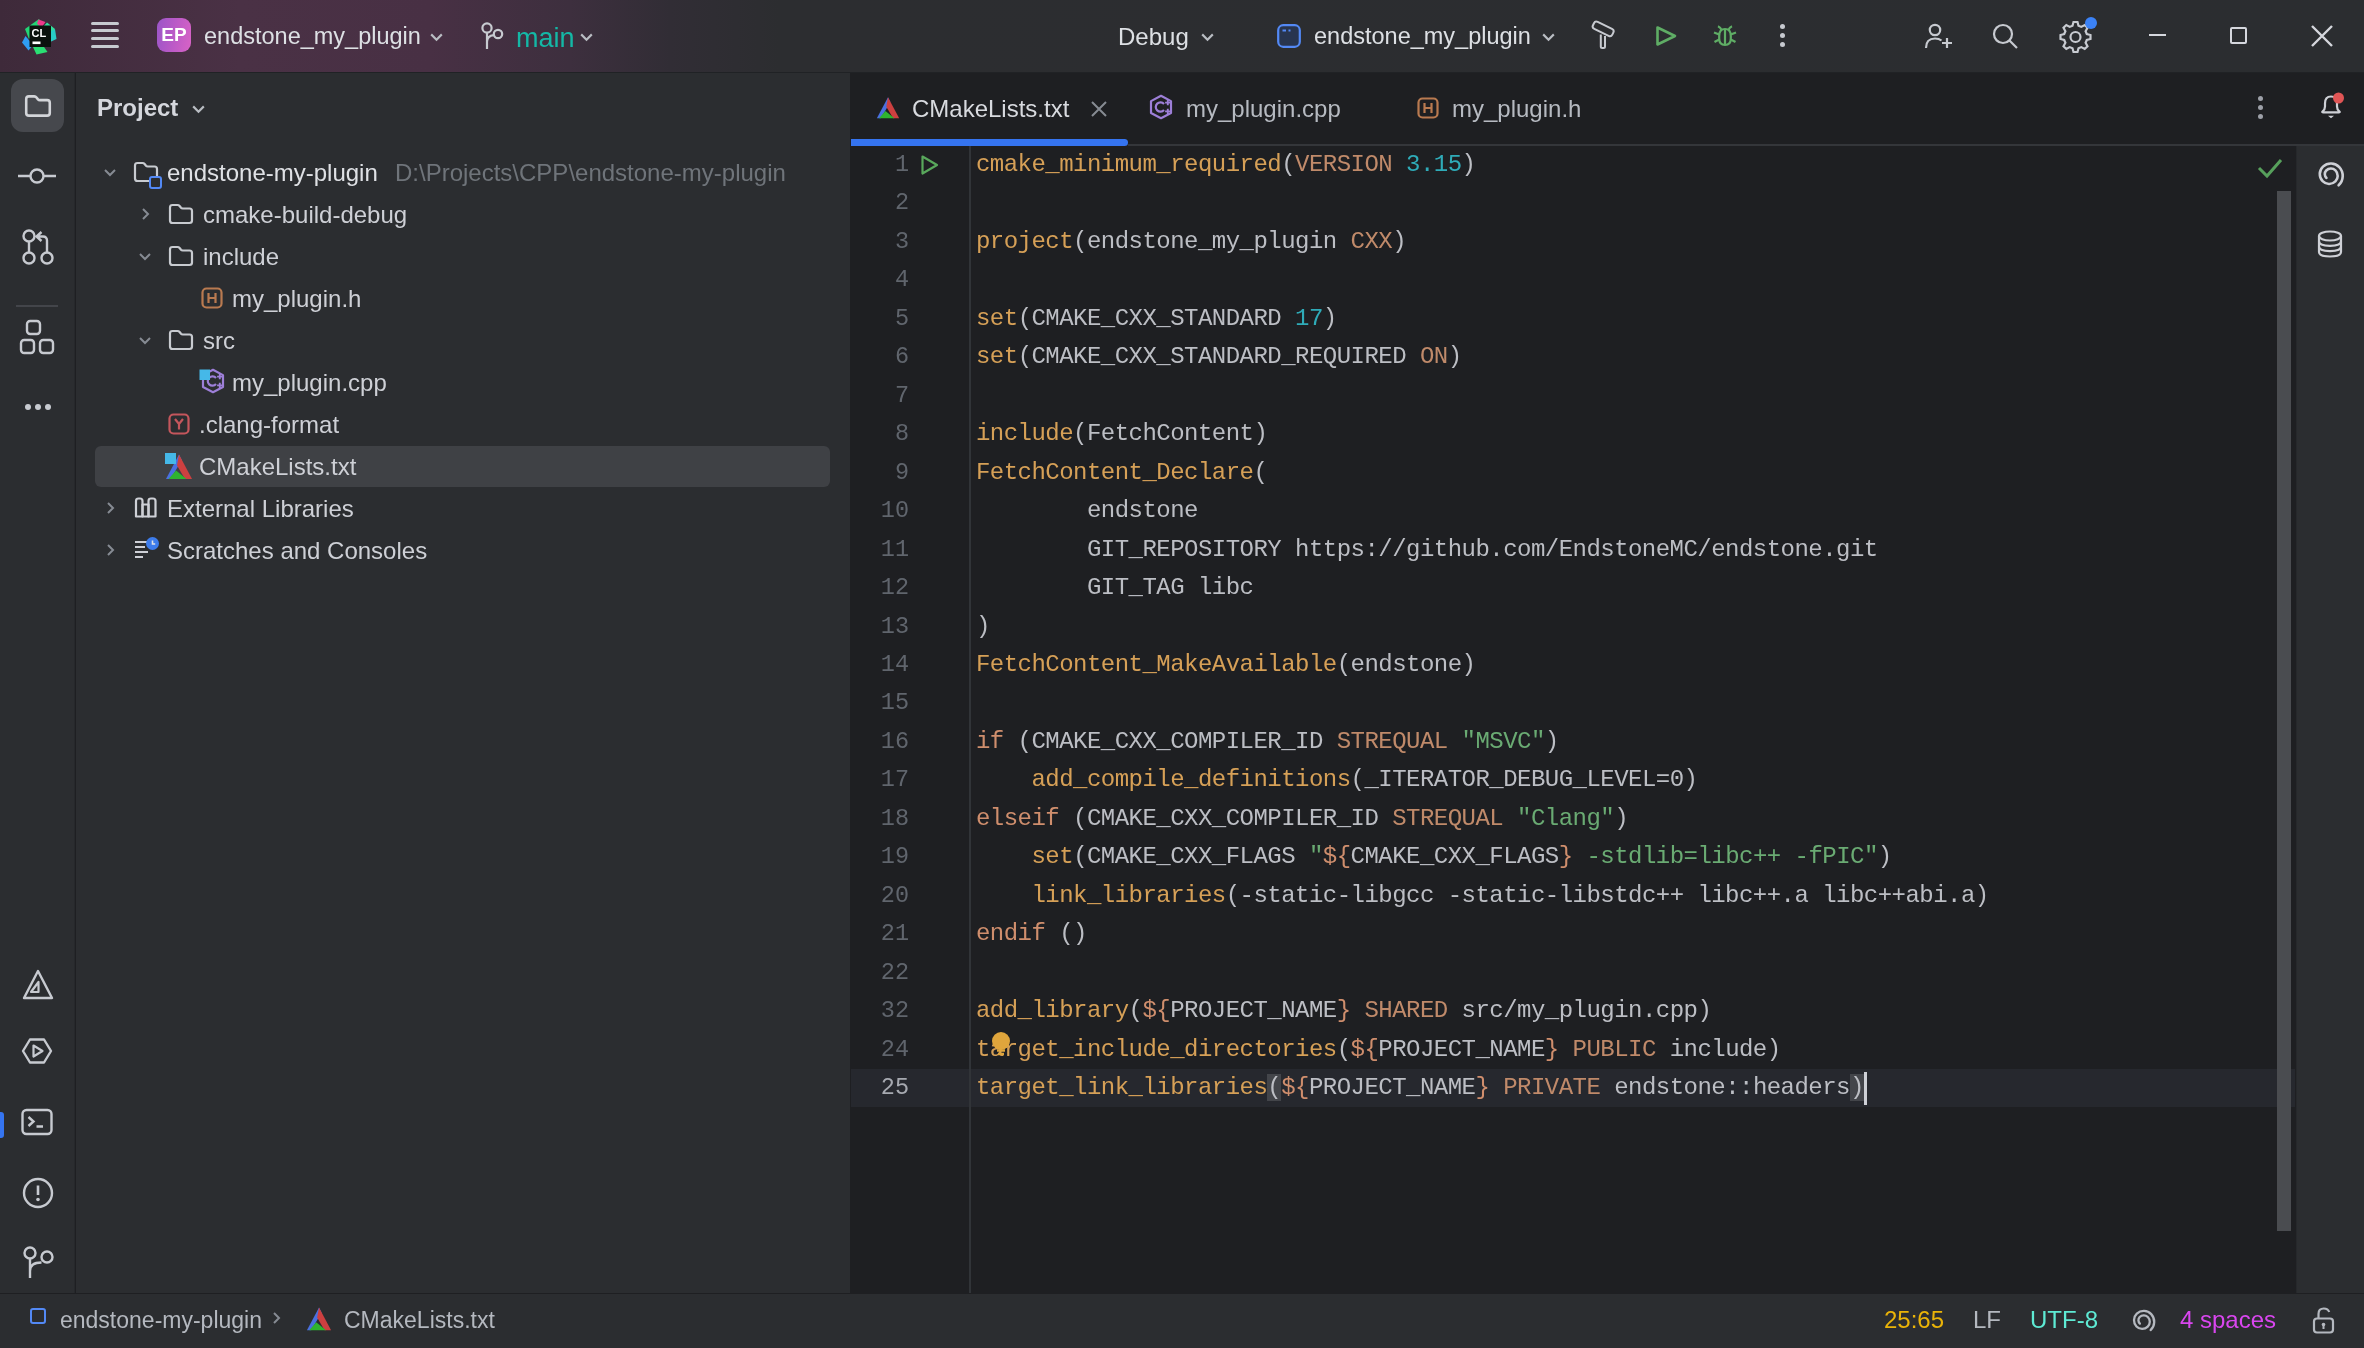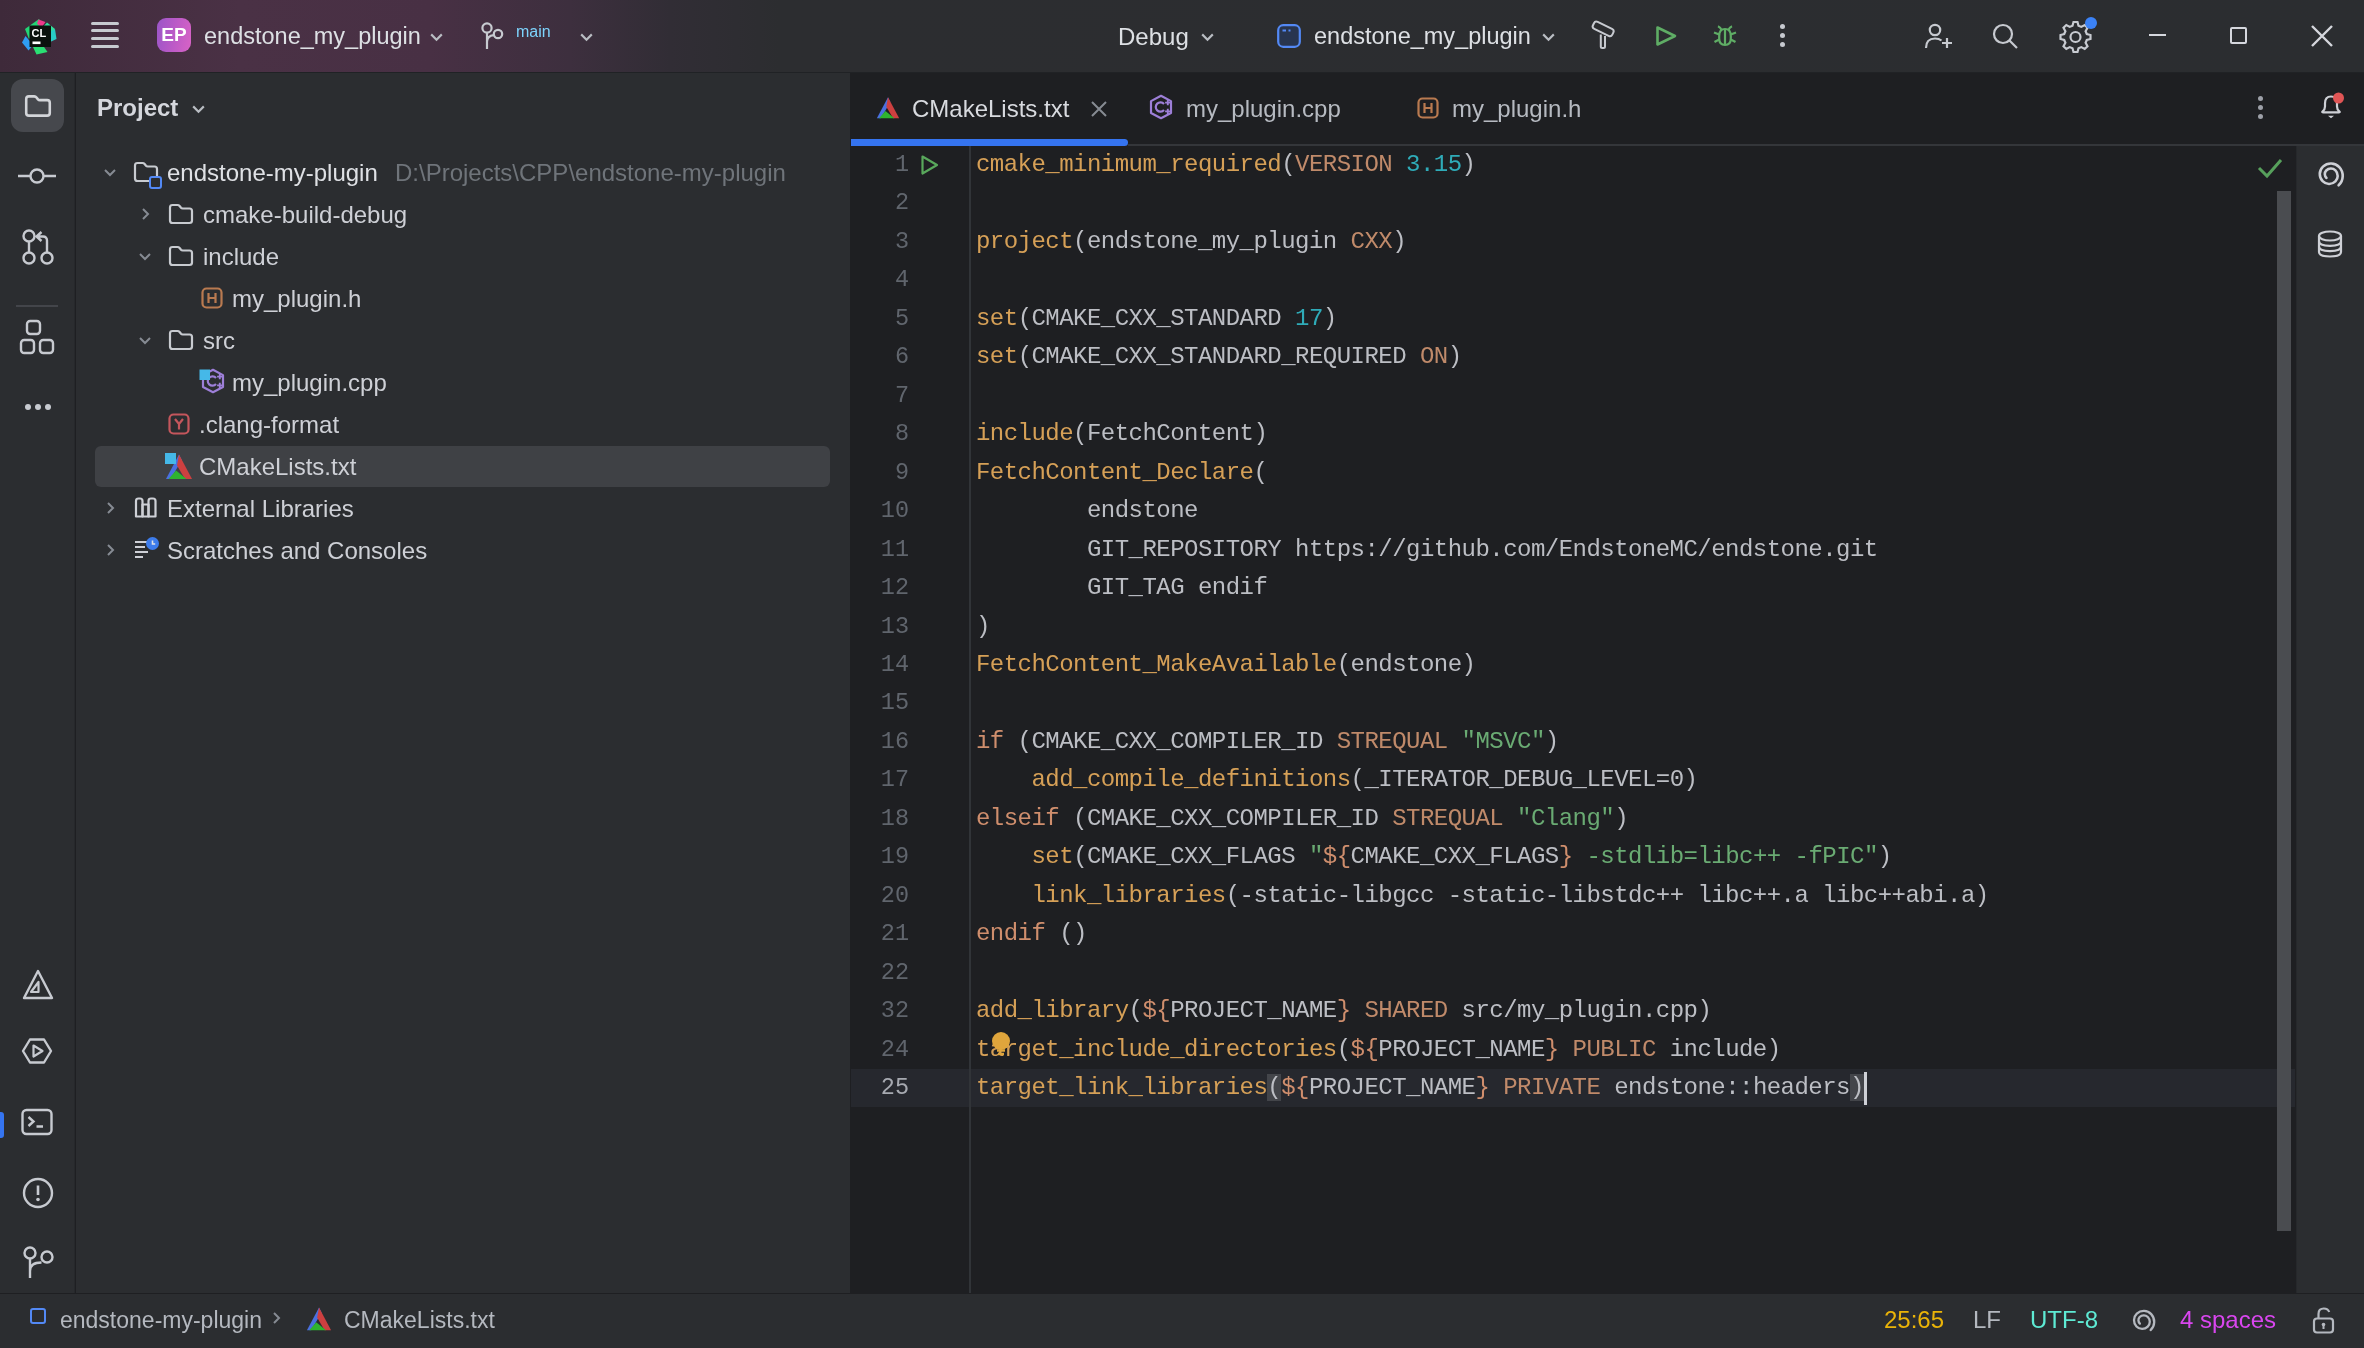--- a/index.html
+++ b/index.html
@@ -37,21 +37,21 @@
 <div class="abs" style="left:157px;top:18px;width:34px;height:34px;border-radius:9px;background:linear-gradient(100deg,#9a55c8 0%,#bb5ac7 50%,#d863c6 100%);color:#fff;font-size:19px;font-weight:bold;text-align:center;line-height:34px">EP</div>
 <div class="ui" style="left:204px;top:23px;font-size:23.5px;color:#dde0e4">endstone_my_plugin</div>
 <svg class="abs" style="left:428px;top:28px" width="17" height="17" viewBox="0 0 16 16" fill="none">
     <path d="M3 6 L8 11 L13 6" stroke="#b9bdc3" stroke-width="2"></path>
   </svg>
 <svg class="abs" style="left:478px;top:20px" width="30" height="32" viewBox="0 0 30 32" fill="none">
     <circle cx="9" cy="8" r="4.6" stroke="#c7cad0" stroke-width="2.2"></circle>
     <circle cx="20" cy="14" r="4.2" stroke="#c7cad0" stroke-width="2.2"></circle>
     <path d="M9 12.6 L9 29 M9 22 Q9 16 15.8 15.2" stroke="#c7cad0" stroke-width="2.2"></path>
   </svg>
-<div class="ui" style="left:516px;top:23px;font-size:16px;color:#7dd3fc">main</div>
+<div class="ui" style="left:516px;top:23px;font-size:27px;color:#14b8a6">main</div>
 <svg class="abs" style="left:578px;top:28px" width="17" height="17" viewBox="0 0 16 16" fill="none">
     <path d="M3 6 L8 11 L13 6" stroke="#b9bdc3" stroke-width="2"></path>
   </svg>
 <div class="ui" style="left:1118px;top:23px;font-size:24px;color:#dde0e4">Debug</div>
 <svg class="abs" style="left:1199px;top:28px" width="17" height="17" viewBox="0 0 16 16" fill="none">
     <path d="M3 6 L8 11 L13 6" stroke="#b9bdc3" stroke-width="2"></path>
   </svg>
 <svg class="abs" style="left:1277px;top:24px" width="24" height="24" viewBox="0 0 24 24" fill="none">
     <rect x="1.2" y="1.2" width="21.6" height="21.6" rx="5" fill="#28354f" stroke="#5389f5" stroke-width="2.2"></rect>
     <path d="M5.5 6.5 L9 6.5 M11.5 6.5 L13.5 6.5" stroke="#5389f5" stroke-width="2.2"></path>
@@ -284,21 +284,21 @@
 <div class="cl" style="top:184.46px"></div>
 <div class="cl" style="top:222.92px"><span class="tc">project</span><span class="td">(</span><span class="td">endstone_my_plugin </span><span class="ta">CXX</span><span class="td">)</span></div>
 <div class="cl" style="top:261.38px"></div>
 <div class="cl" style="top:299.84px"><span class="tc">set</span><span class="td">(</span><span class="td">CMAKE_CXX_STANDARD </span><span class="tn">17</span><span class="td">)</span></div>
 <div class="cl" style="top:338.30px"><span class="tc">set</span><span class="td">(</span><span class="td">CMAKE_CXX_STANDARD_REQUIRED </span><span class="ta">ON</span><span class="td">)</span></div>
 <div class="cl" style="top:376.76px"></div>
 <div class="cl" style="top:415.22px"><span class="tc">include</span><span class="td">(FetchContent)</span></div>
 <div class="cl" style="top:453.68px"><span class="tc">FetchContent_Declare</span><span class="td">(</span></div>
 <div class="cl" style="top:492.14px"><span class="td">        endstone</span></div>
 <div class="cl" style="top:530.60px"><span class="td">        GIT_REPOSITORY https://github.com/EndstoneMC/endstone.git</span></div>
-<div class="cl" style="top:569.06px"><span class="td">        GIT_TAG endif</span></div>
+<div class="cl" style="top:569.06px"><span class="td">        GIT_TAG libc</span></div>
 <div class="cl" style="top:607.52px"><span class="td">)</span></div>
 <div class="cl" style="top:645.98px"><span class="tc">FetchContent_MakeAvailable</span><span class="td">(endstone)</span></div>
 <div class="cl" style="top:684.44px"></div>
 <div class="cl" style="top:722.90px"><span class="tk">if</span><span class="td"> (CMAKE_CXX_COMPILER_ID </span><span class="ta">STREQUAL</span><span class="td"> </span><span class="ts">"MSVC"</span><span class="td">)</span></div>
 <div class="cl" style="top:761.36px"><span class="td">    </span><span class="tc">add_compile_definitions</span><span class="td">(_ITERATOR_DEBUG_LEVEL=0)</span></div>
 <div class="cl" style="top:799.82px"><span class="tk">elseif</span><span class="td"> (CMAKE_CXX_COMPILER_ID </span><span class="ta">STREQUAL</span><span class="td"> </span><span class="ts">"Clang"</span><span class="td">)</span></div>
 <div class="cl" style="top:838.28px"><span class="td">    </span><span class="tc">set</span><span class="td">(CMAKE_CXX_FLAGS </span><span class="ts">"</span><span class="tk">${</span><span class="td">CMAKE_CXX_FLAGS</span><span class="tk">}</span><span class="ts"> -stdlib=libc++ -fPIC"</span><span class="td">)</span></div>
 <div class="cl" style="top:876.74px"><span class="td">    </span><span class="tc">link_libraries</span><span class="td">(-static-libgcc -static-libstdc++ libc++.a libc++abi.a)</span></div>
 <div class="cl" style="top:915.20px"><span class="tk">endif</span><span class="td"> ()</span></div>
 <div class="cl" style="top:953.66px"></div>

